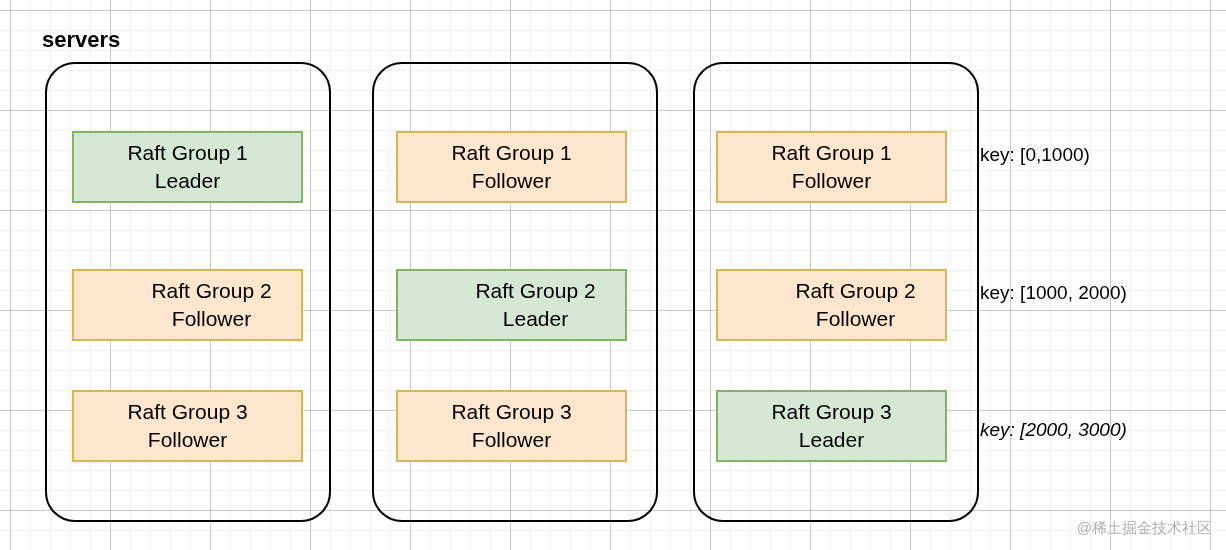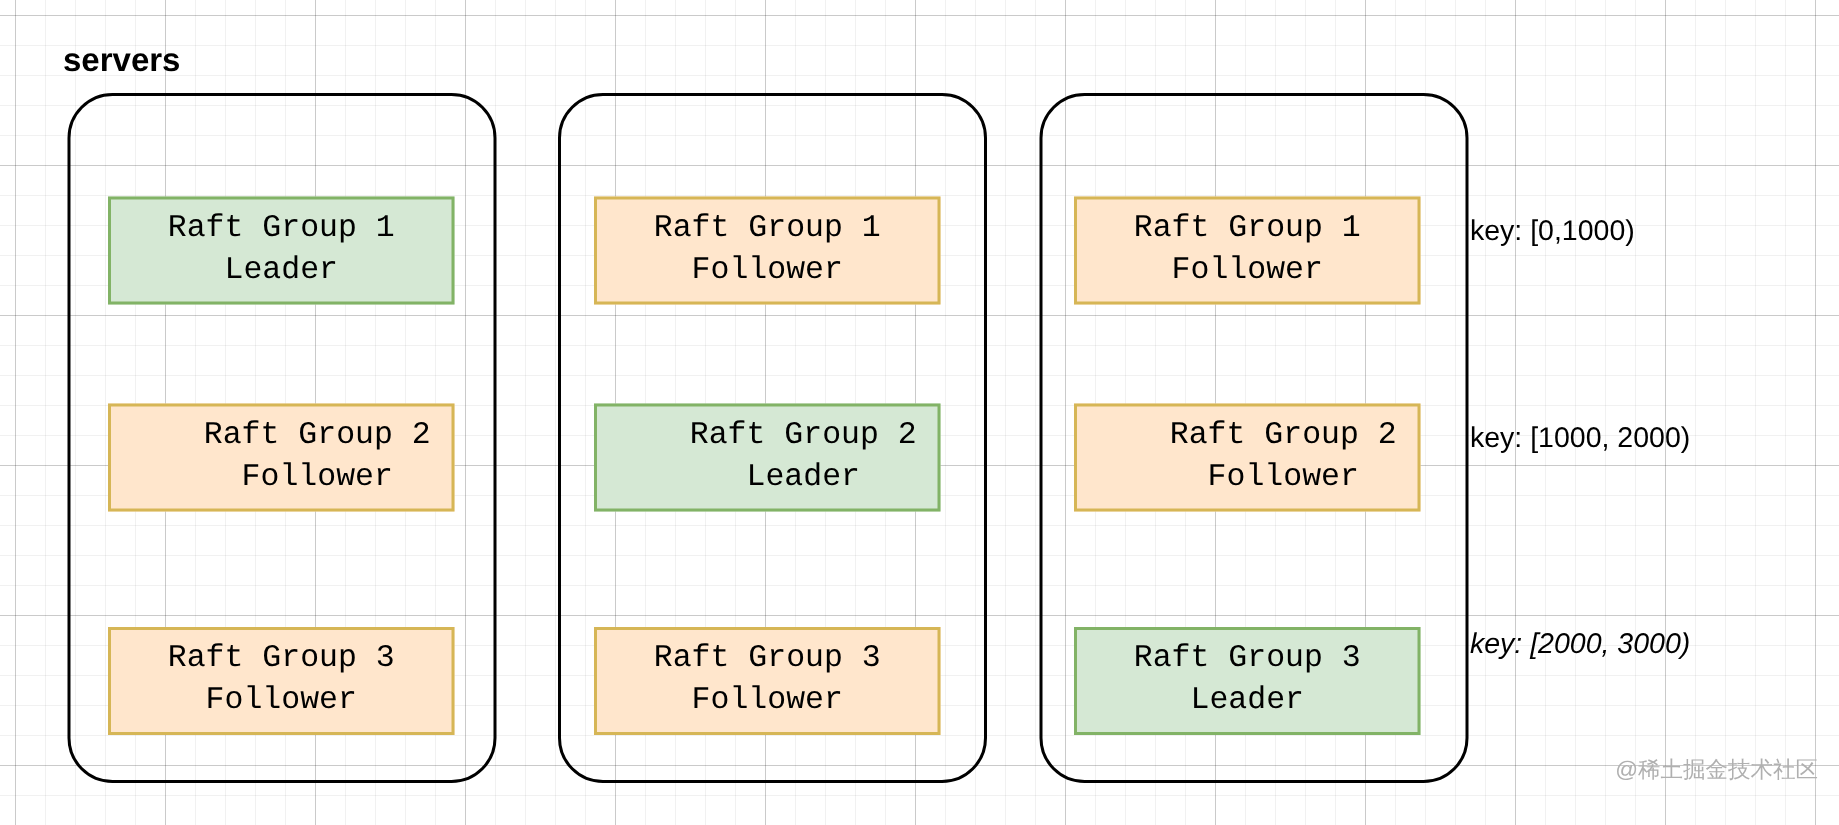--- a/index.html
+++ b/index.html
@@ -69,56 +69,55 @@
     border: 2px solid #d6b656;
     background-color: #ffe6cc;
     display: flex;
     flex-direction: column;
     align-items: center;
     justify-content: center;
     font-size: 21px;
     line-height: 28px;
     color: #000000;
     text-align: center;
-    font-family: Liberation Mono, monospace;
   }
   .raft-node.leader {
     border-color: #82b366;
     background-color: #d5e8d4;
   }
   .raft-node .line { display: block; white-space: nowrap; }
 
   
   .col-1 { left: 72px;  }
   .col-2 { left: 396px; }
   .col-3 { left: 716px; }
 
   
   .row-1 { top: 131px; }
   .row-2 { top: 269px; padding-left: 48px; }
-  .row-3 { top: 418px; }
+  .row-3 { top: 390px; }
 
   
   .key-label {
     position: absolute;
     left: 980px;
     font-size: 19px;
     line-height: 24px;
     color: #000000;
     white-space: nowrap;
   }
   #key-label-1 { top: 143px; }
   #key-label-2 { top: 281px; }
   #key-label-3 { top: 418px; font-style: italic; }
 
   
   #watermark {
     position: absolute;
     right: 14px;
-    bottom: 26px;
+    bottom: 12px;
     font-size: 15px;
     line-height: 20px;
     color: #b0b0b0;
     white-space: nowrap;
   }
 </style>
 </head>
 <body>
 
 <div id="canvas">

